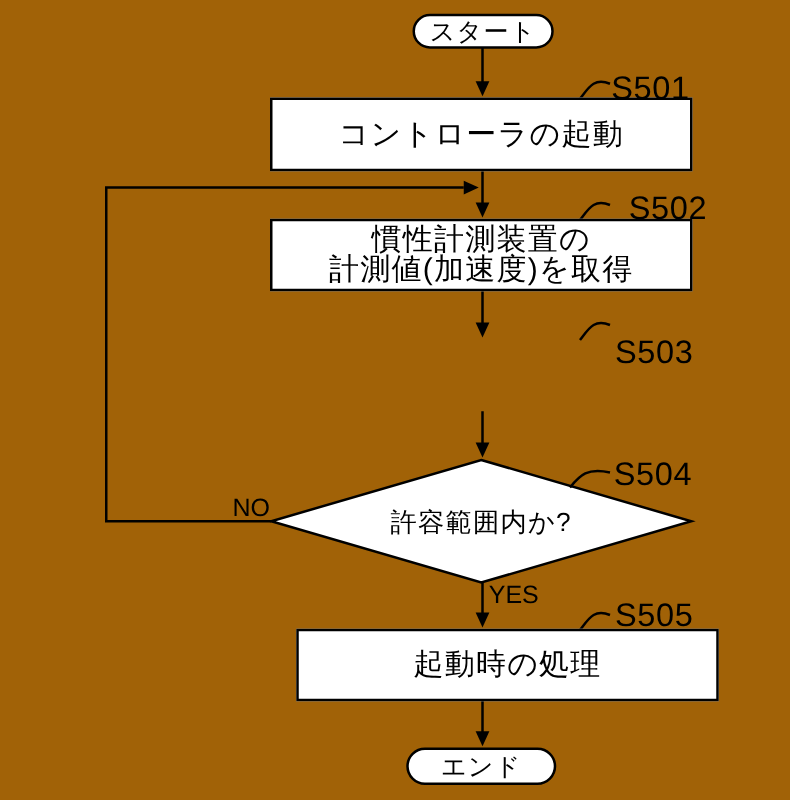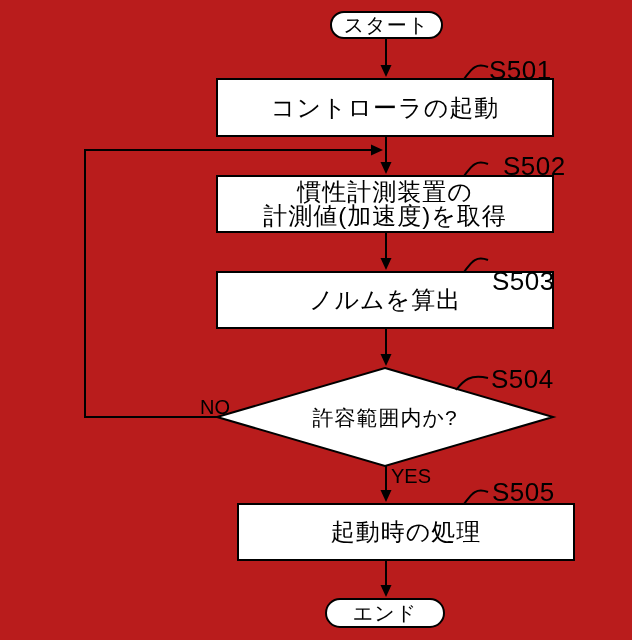--- a/index.html
+++ b/index.html
@@ -5,21 +5,21 @@
   html, body {
     margin: 0;
     padding: 0;
     background: #ffffff;
     font-family: "Liberation Sans", sans-serif;
   }
   #canvas {
     position: relative;
     width: 632px;
     height: 640px;
-    background: #b91c1c;
+    background: #a16207;
     overflow: hidden;
   }
   #connectors {
     position: absolute;
     left: 0; top: 0;
     width: 640px; height: 640px;
   }
   .terminal {
     position: absolute;
     box-sizing: border-box;
@@ -110,28 +110,25 @@
     <span>コントローラの起動</span>
   </div>
   <div class="step-label" style="left:489px; top:55px;">S501</div>
 
   <div class="process" style="left:216px; top:175px; width:338px; height:58px;">
     <span>慣性計測装置の</span>
     <span>計測値(加速度)を取得</span>
   </div>
   <div class="step-label" style="left:491px; top:151px;margin-left:12px;">S502</div>
 
-  <div class="process" style="left:216px; top:271px; width:338px; height:58px;">
-    <span>ノルムを算出</span>
-  </div>
   <div class="step-label" style="left:492px; top:246px;margin-top:20px;">S503</div>
 
   <div class="decision-text">許容範囲内か?</div>
   <div class="step-label" style="left:491px; top:364px;">S504</div>
-  <div class="branch-label" style="left:200px; top:396px;">NO</div>
+  <div class="branch-label" style="left:186px; top:396px;">NO</div>
   <div class="branch-label" style="left:391px; top:465px;">YES</div>
 
   <div class="process" style="left:216px; top:503px; width:338px; height:58px;margin-left:21px;">
     <span>起動時の処理</span>
   </div>
   <div class="step-label" style="left:492px; top:477px;">S505</div>
 
   <div class="terminal" style="left:325px; top:598px; width:120px; height:30px;">
     <span>エンド</span>
   </div>

